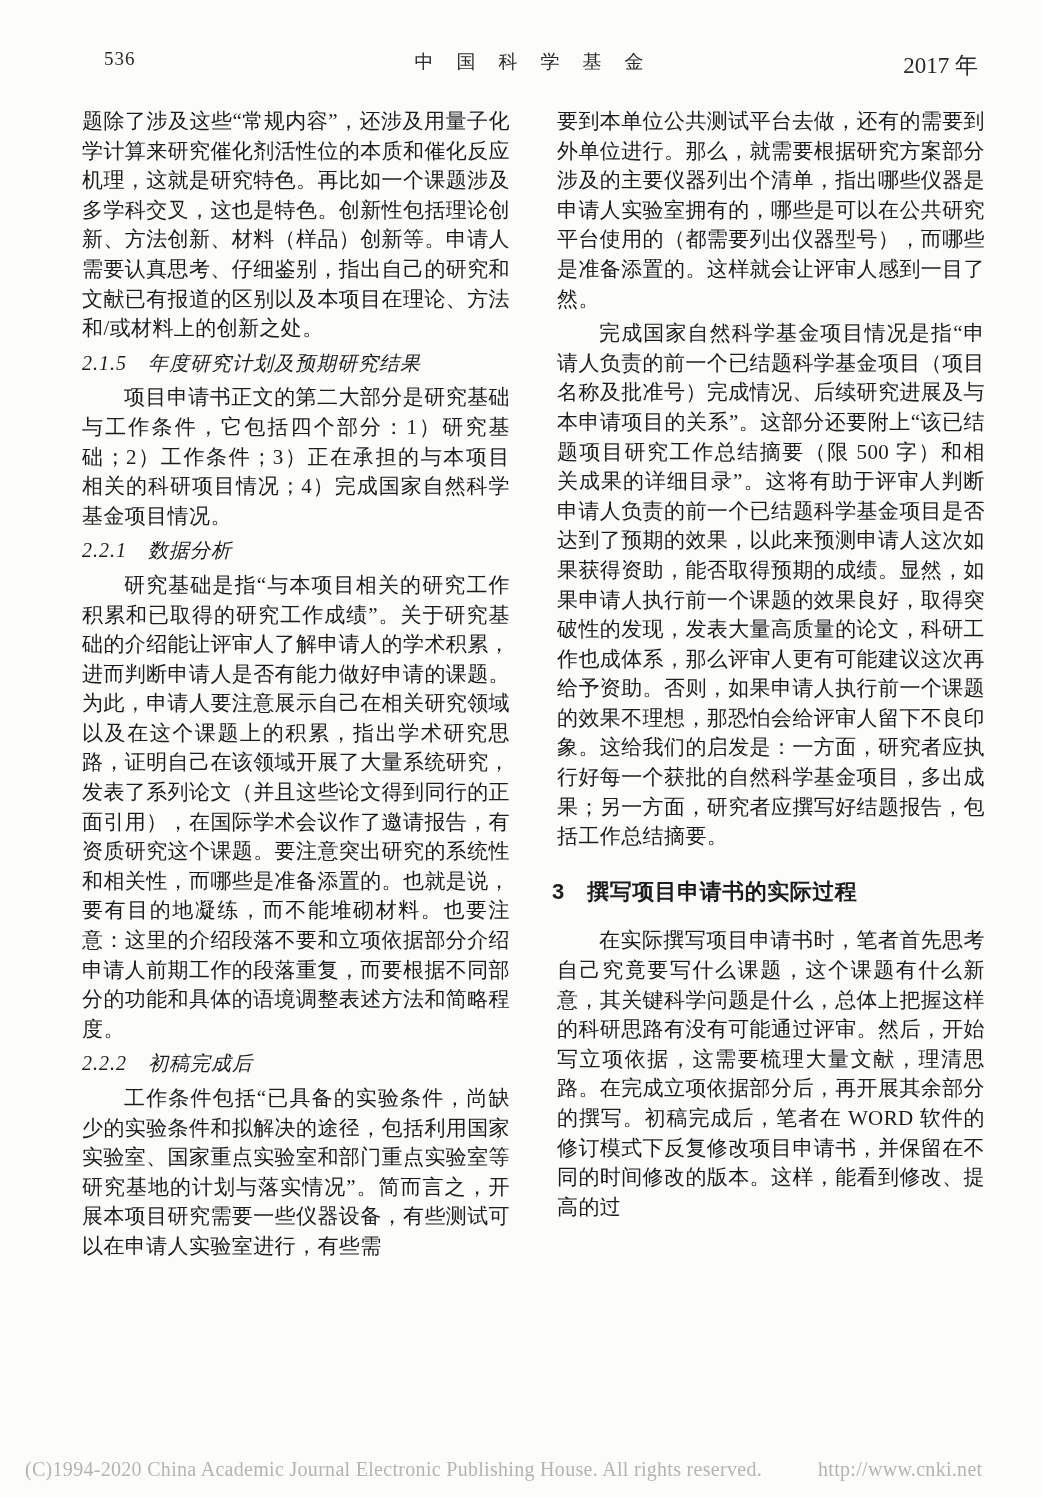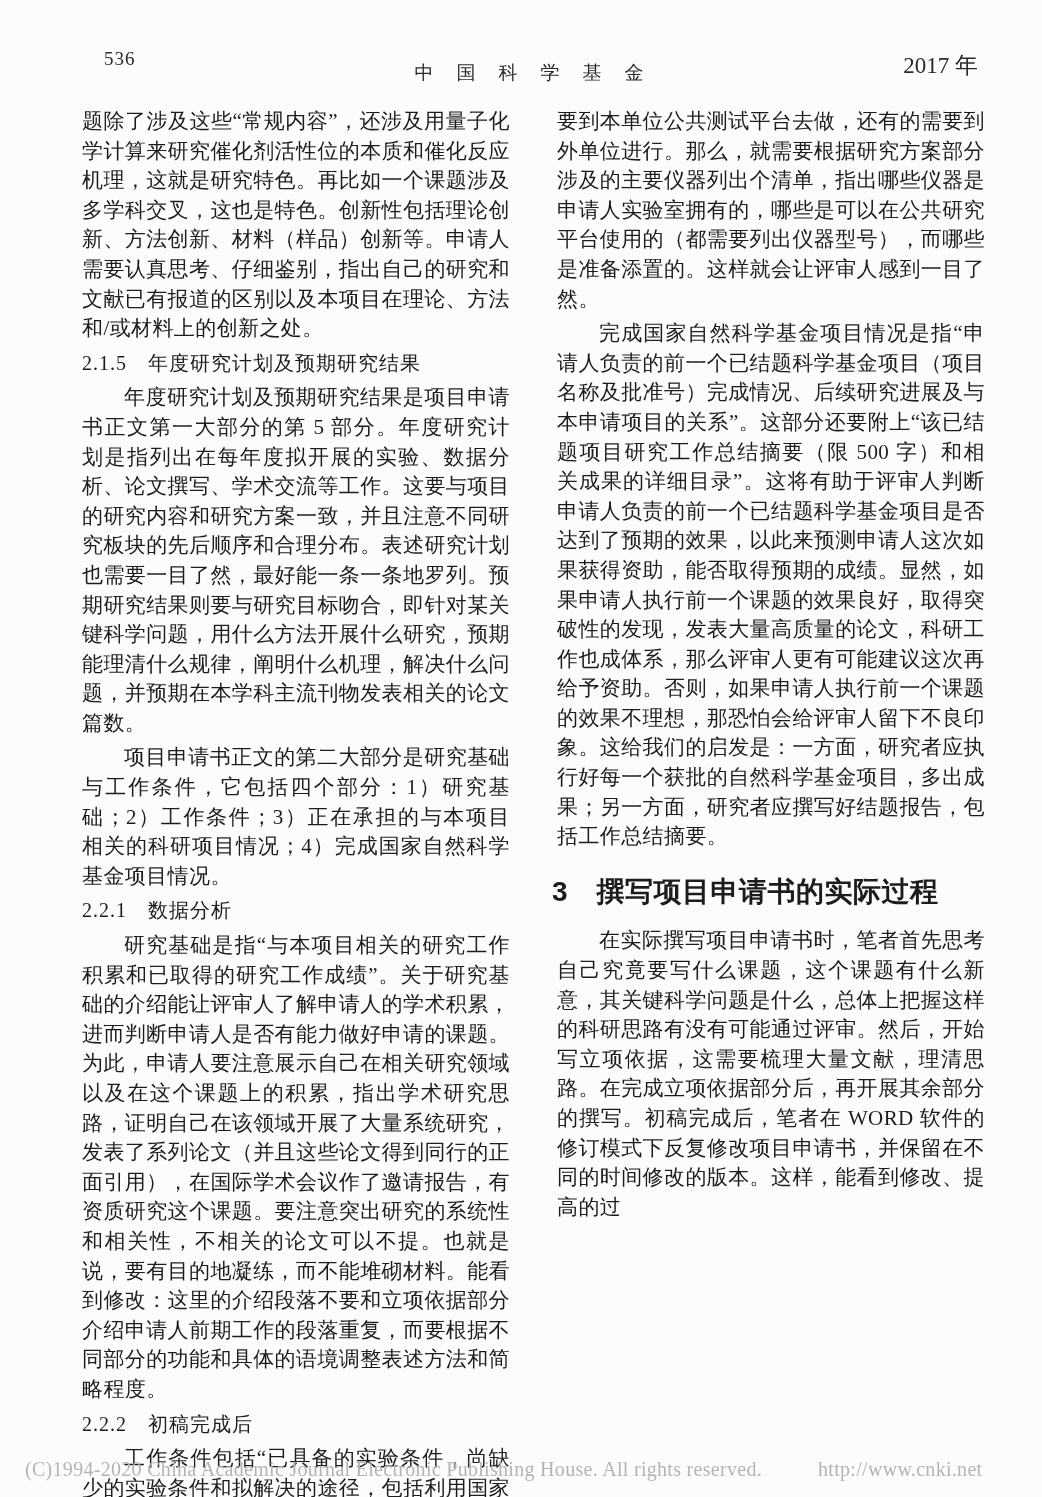--- a/index.html
+++ b/index.html
@@ -13,54 +13,55 @@
     color: #1e1e1e;
   }
   .page-header {
     position: absolute;
     top: 28px; left: 62px; right: 64px;
     height: 26px;
     font-size: 19px;
     color: #2a2a2a;
   }
   .page-number { position: absolute; left: 22px; top: 0; letter-spacing: 1px; }
-  .journal-title { position: absolute; left: 0; right: 0; top: 12px; text-align: center; letter-spacing: 2px; }
+  .journal-title { position: absolute; left: 0; right: 0; top: 1px; text-align: center; letter-spacing: 2px; }
   .year-label { position: absolute; right: 0; top: 2px; font-size: 23px; }
 
   .col {
     position: absolute;
     top: 87px;
     width: 438px;
     font-size: 21px;
     line-height: 29.6px;
     text-align: justify;
     letter-spacing: 0.4px;
     color: #1c1c1c;
   }
   .col-left  { left: 62px; }
   .col-right { left: 537px; }
 
   .col p { text-align: justify; }
   .paragraph    { text-indent: 2em; }
   .continuation { text-indent: 0; }
 
   .subheading {
+    font-style: italic;
     font-size: 20px;
     letter-spacing: 1px;
   }
   .heading2 {
     font-family: "Liberation Sans", "DejaVu Sans", sans-serif;
     font-weight: 700;
     font-size: 21px;
     letter-spacing: 0.5px;
   }
   .heading1 {
     font-family: "Liberation Sans", "DejaVu Sans", sans-serif;
     font-weight: 700;
-    font-size: 28px;
+    font-size: 22px;
     margin: 25px 0 20px 0;
     letter-spacing: 0.5px;
   }
 
   .page-footer {
     position: absolute;
     left: 5px; bottom: 16px;
     display: flex;
     gap: 46px;
     font-size: 20px;
@@ -75,24 +76,23 @@
 <header class="page-header">
   <span class="page-number">536</span>
   <span class="journal-title">中　国　科　学　基　金</span>
   <span class="year-label">2017 年</span>
 </header>
 
 <main>
   <section class="col col-left" id="col-left">
       <p class="continuation">题除了涉及这些“常规内容”，还涉及用量子化学计算来研究催化剂活性位的本质和催化反应机理，这就是研究特色。再比如一个课题涉及多学科交叉，这也是特色。创新性包括理论创新、方法创新、材料（样品）创新等。申请人需要认真思考、仔细鉴别，指出自己的研究和文献已有报道的区别以及本项目在理论、方法和/或材料上的创新之处。</p>
       <div class="subheading">2.1.5　年度研究计划及预期研究结果</div>
-      <p class="paragraph">年度研究计划及预期研究结果是项目申请书正文第一大部分的第 5 部分。年度研究计划是指列出在每年度拟开展的实验、数据分析、论文撰写、学术交流等工作。这要与项目的研究内容和研究方案一致，并且注意不同研究板块的先后顺序和合理分布。表述研究计划也需要一目了然，最好能一条一条地罗列。预期研究结果则要与研究目标吻合，即针对某关键科学问题，用什么方法开展什么研究，预期能理清什么规律，阐明什么机理，解决什么问题，并预期在本学科主流刊物发表相关的论文篇数。</p>
       <p class="paragraph">项目申请书正文的第二大部分是研究基础与工作条件，它包括四个部分：1）研究基础；2）工作条件；3）正在承担的与本项目相关的科研项目情况；4）完成国家自然科学基金项目情况。</p>
       <div class="subheading">2.2.1　数据分析</div>
-      <p class="paragraph">研究基础是指“与本项目相关的研究工作积累和已取得的研究工作成绩”。关于研究基础的介绍能让评审人了解申请人的学术积累，进而判断申请人是否有能力做好申请的课题。为此，申请人要注意展示自己在相关研究领域以及在这个课题上的积累，指出学术研究思路，证明自己在该领域开展了大量系统研究，发表了系列论文（并且这些论文得到同行的正面引用），在国际学术会议作了邀请报告，有资质研究这个课题。要注意突出研究的系统性和相关性，不相关的论文可以不提。也就是说，要有目的地凝练，而不能堆砌材料。能看到修改：这里的介绍段落不要和立项依据部分介绍申请人前期工作的段落重复，而要根据不同部分的功能和具体的语境调整表述方法和简略程度。</p>
+      <p class="paragraph">研究基础是指“与本项目相关的研究工作积累和已取得的研究工作成绩”。关于研究基础的介绍能让评审人了解申请人的学术积累，进而判断申请人是否有能力做好申请的课题。为此，申请人要注意展示自己在相关研究领域以及在这个课题上的积累，指出学术研究思路，证明自己在该领域开展了大量系统研究，发表了系列论文（并且这些论文得到同行的正面引用），在国际学术会议作了邀请报告，有资质研究这个课题。要注意突出研究的系统性和相关性，而哪些是准备添置的。也就是说，要有目的地凝练，而不能堆砌材料。也要注意：这里的介绍段落不要和立项依据部分介绍申请人前期工作的段落重复，而要根据不同部分的功能和具体的语境调整表述方法和简略程度。</p>
       <div class="subheading">2.2.2　初稿完成后</div>
       <p class="paragraph">工作条件包括“已具备的实验条件，尚缺少的实验条件和拟解决的途径，包括利用国家实验室、国家重点实验室和部门重点实验室等研究基地的计划与落实情况”。简而言之，开展本项目研究需要一些仪器设备，有些测试可以在申请人实验室进行，有些需</p>
     </section>
   <section class="col col-right" id="col-right">
       <p class="continuation">要到本单位公共测试平台去做，还有的需要到外单位进行。那么，就需要根据研究方案部分涉及的主要仪器列出个清单，指出哪些仪器是申请人实验室拥有的，哪些是可以在公共研究平台使用的（都需要列出仪器型号），而哪些是准备添置的。这样就会让评审人感到一目了然。</p>
       <p class="paragraph">完成国家自然科学基金项目情况是指“申请人负责的前一个已结题科学基金项目（项目名称及批准号）完成情况、后续研究进展及与本申请项目的关系”。这部分还要附上“该已结题项目研究工作总结摘要（限 500 字）和相关成果的详细目录”。这将有助于评审人判断申请人负责的前一个已结题科学基金项目是否达到了预期的效果，以此来预测申请人这次如果获得资助，能否取得预期的成绩。显然，如果申请人执行前一个课题的效果良好，取得突破性的发现，发表大量高质量的论文，科研工作也成体系，那么评审人更有可能建议这次再给予资助。否则，如果申请人执行前一个课题的效果不理想，那恐怕会给评审人留下不良印象。这给我们的启发是：一方面，研究者应执行好每一个获批的自然科学基金项目，多出成果；另一方面，研究者应撰写好结题报告，包括工作总结摘要。</p>
       <div class="heading1">3　撰写项目申请书的实际过程</div>
       <p class="paragraph">在实际撰写项目申请书时，笔者首先思考自己究竟要写什么课题，这个课题有什么新意，其关键科学问题是什么，总体上把握这样的科研思路有没有可能通过评审。然后，开始写立项依据，这需要梳理大量文献，理清思路。在完成立项依据部分后，再开展其余部分的撰写。初稿完成后，笔者在 WORD 软件的修订模式下反复修改项目申请书，并保留在不同的时间修改的版本。这样，能看到修改、提高的过</p>
     </section>
 </main>

